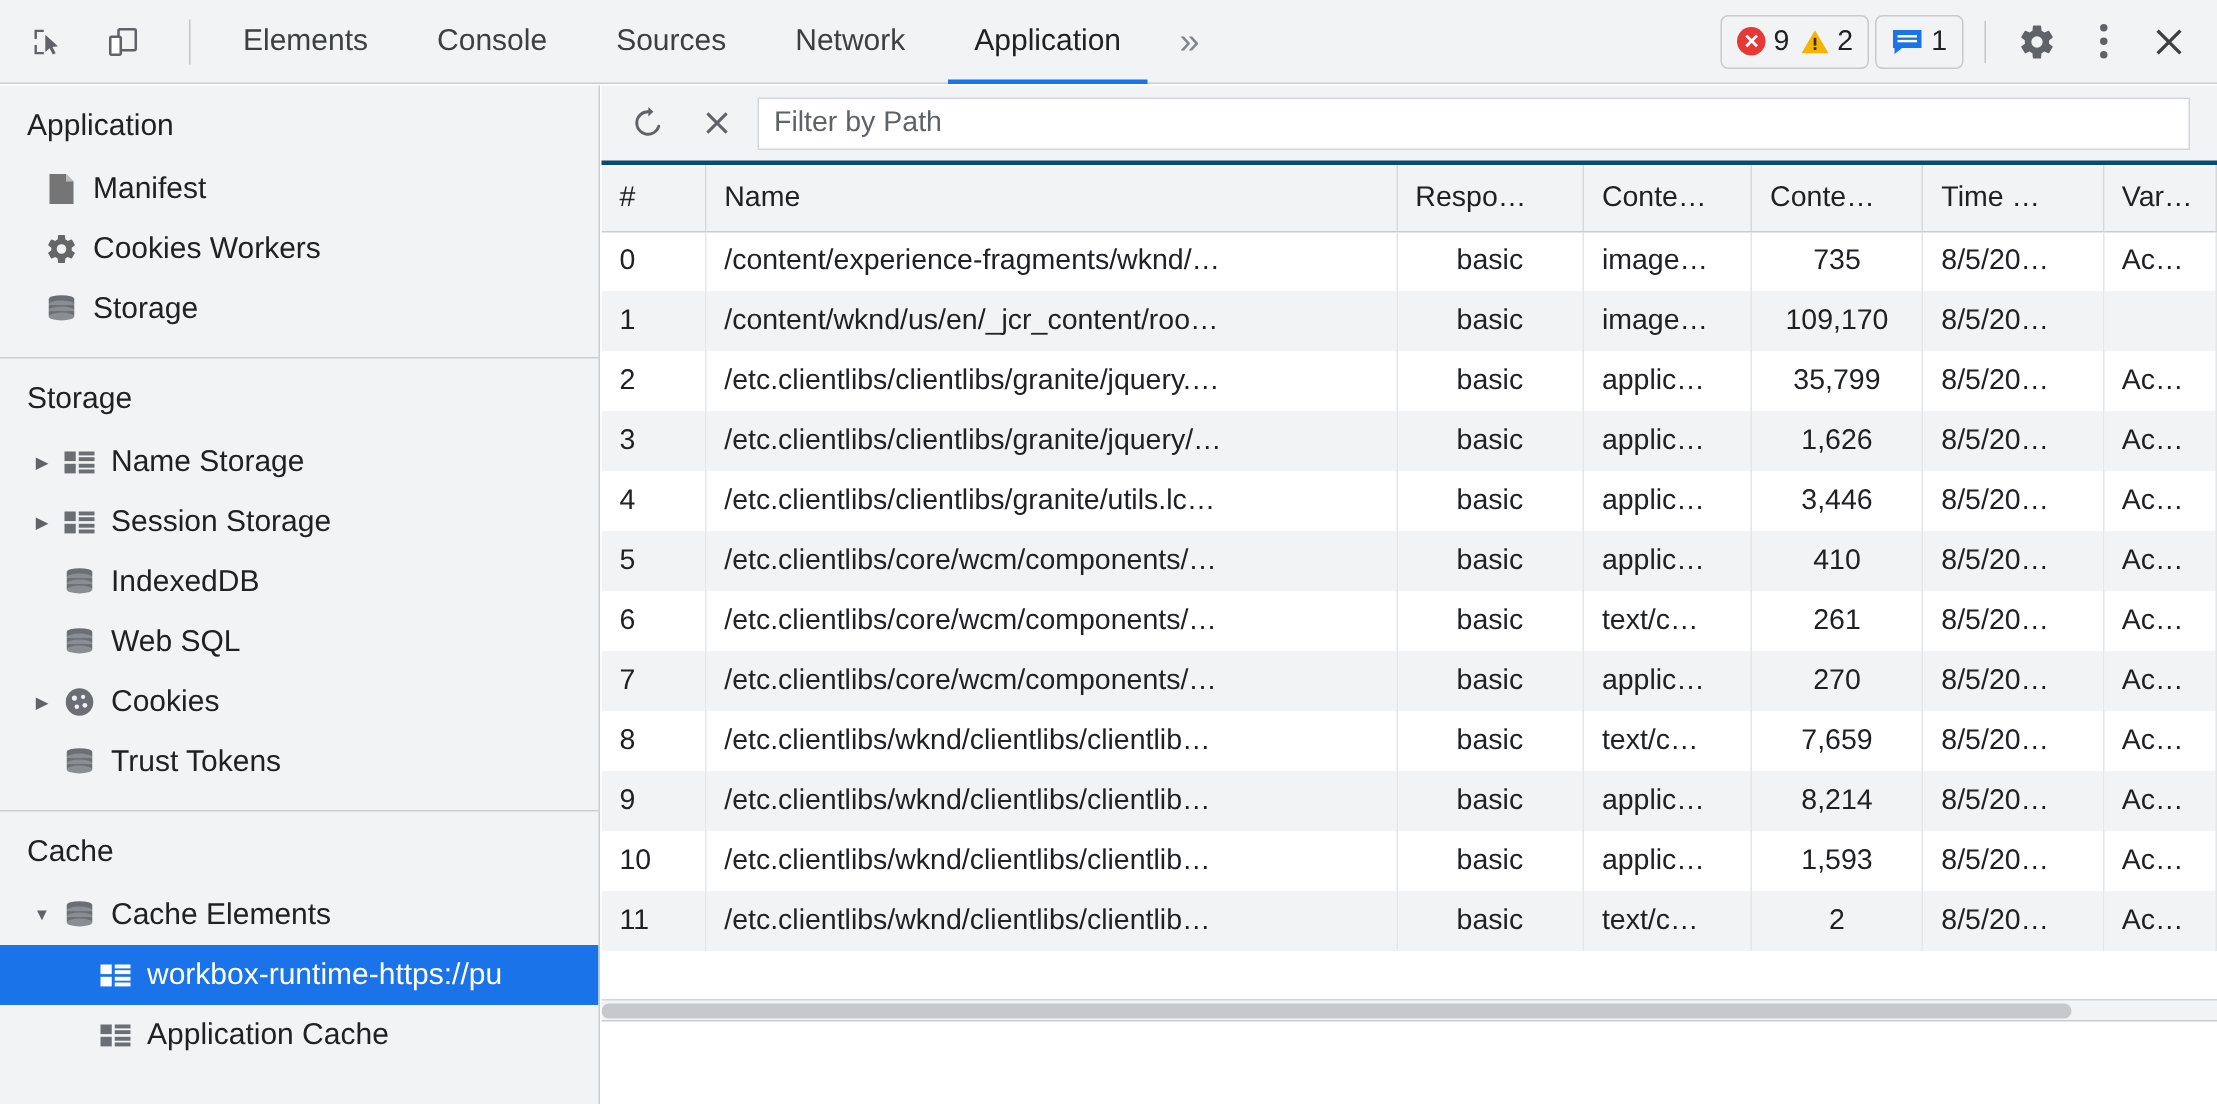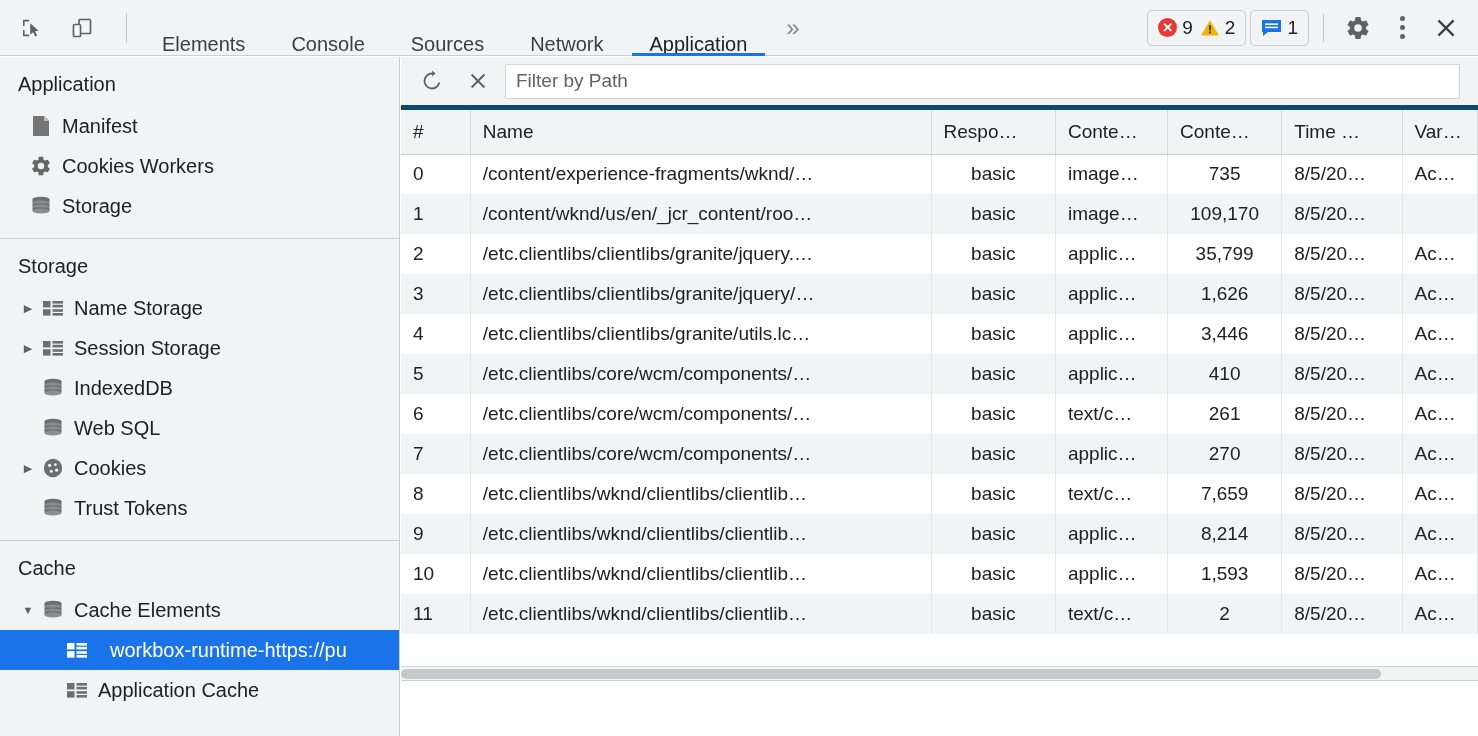--- a/index.html
+++ b/index.html
@@ -23,21 +23,21 @@
   .tb-icons { display: flex; align-items: center; padding-left: 14px; gap: 14px; }
   .tb-icon {
     width: 36px; height: 36px; display: flex; align-items: center; justify-content: center;
     border-radius: 3px; cursor: pointer;
   }
   .tb-sep { width: 1px; height: 30px; background: #c4c7ca; margin: 0 12px; }
 
   .tabs { display: flex; align-items: stretch; height: 56px; }
   .tab {
     position: relative;
-    display: flex; align-items: flex-end; justify-content: center;
+    display: flex; align-items: center; justify-content: center;
     padding: 0 23px;
     font-size: 20px; color: #3c4043;
     cursor: pointer; white-space: nowrap;
   }
   .tab.active { color: #202124; }
   .tab.active::after {
     content: ""; position: absolute; left: 5px; right: 5px; bottom: 0; height: 3px;
     background: #1a73e8;
   }
   .tab-more {
@@ -77,38 +77,38 @@
     overflow: hidden;
   }
   .sb-section { border-bottom: 1px solid #cacdd1; padding: 10px 0 12px 0; }
   .sb-title {
     font-size: 20px; color: #202124; padding: 6px 0 10px 18px; font-weight: normal;
   }
   .sb-row {
     display: flex; align-items: center; height: 40px; padding-left: 18px;
     font-size: 20px; color: #202124; cursor: pointer; white-space: nowrap;
   }
-  .sb-row.selected { background: #1a73e8; color: #ffffff; gap: 12px; }
+  .sb-row.selected { background: #1a73e8; color: #ffffff; }
   .sb-arrow {
     width: 20px; display: flex; align-items: center; justify-content: center;
     font-size: 11px; color: #5f6368; flex: 0 0 20px;
   }
   .sb-arrow.spacer { visibility: hidden; }
   .sb-ico { width: 30px; display: flex; align-items: center; justify-content: center; flex: 0 0 30px; }
   .sb-label { margin-left: 6px; }
   .indent-1 { padding-left: 18px; }
   .indent-2 { padding-left: 26px; }
   .indent-3 { padding-left: 62px; }
 
   
   .main { position: absolute; left: 401px; top: 57px; width: 1077px; height: 679px; background: #fff; }
 
   .filterbar {
     height: 53px; background: #f1f3f4; display: flex; align-items: center;
-    padding: 0 18px 0 12px; border-bottom: 5px solid #0c4a6e;
+    padding: 0 18px 0 12px; border-bottom: 3px solid #0c4a6e;
   }
   .fb-btn {
     width: 38px; height: 38px; display: flex; align-items: center; justify-content: center;
     cursor: pointer; border-radius: 3px; margin-right: 8px;
   }
   .fb-input {
     flex: 1; height: 35px; background: #fff; border: 1px solid #d2d4d7;
     font-size: 19px; color: #202124; padding: 0 10px; outline: none;
     font-family: "Liberation Sans", sans-serif;
   }

